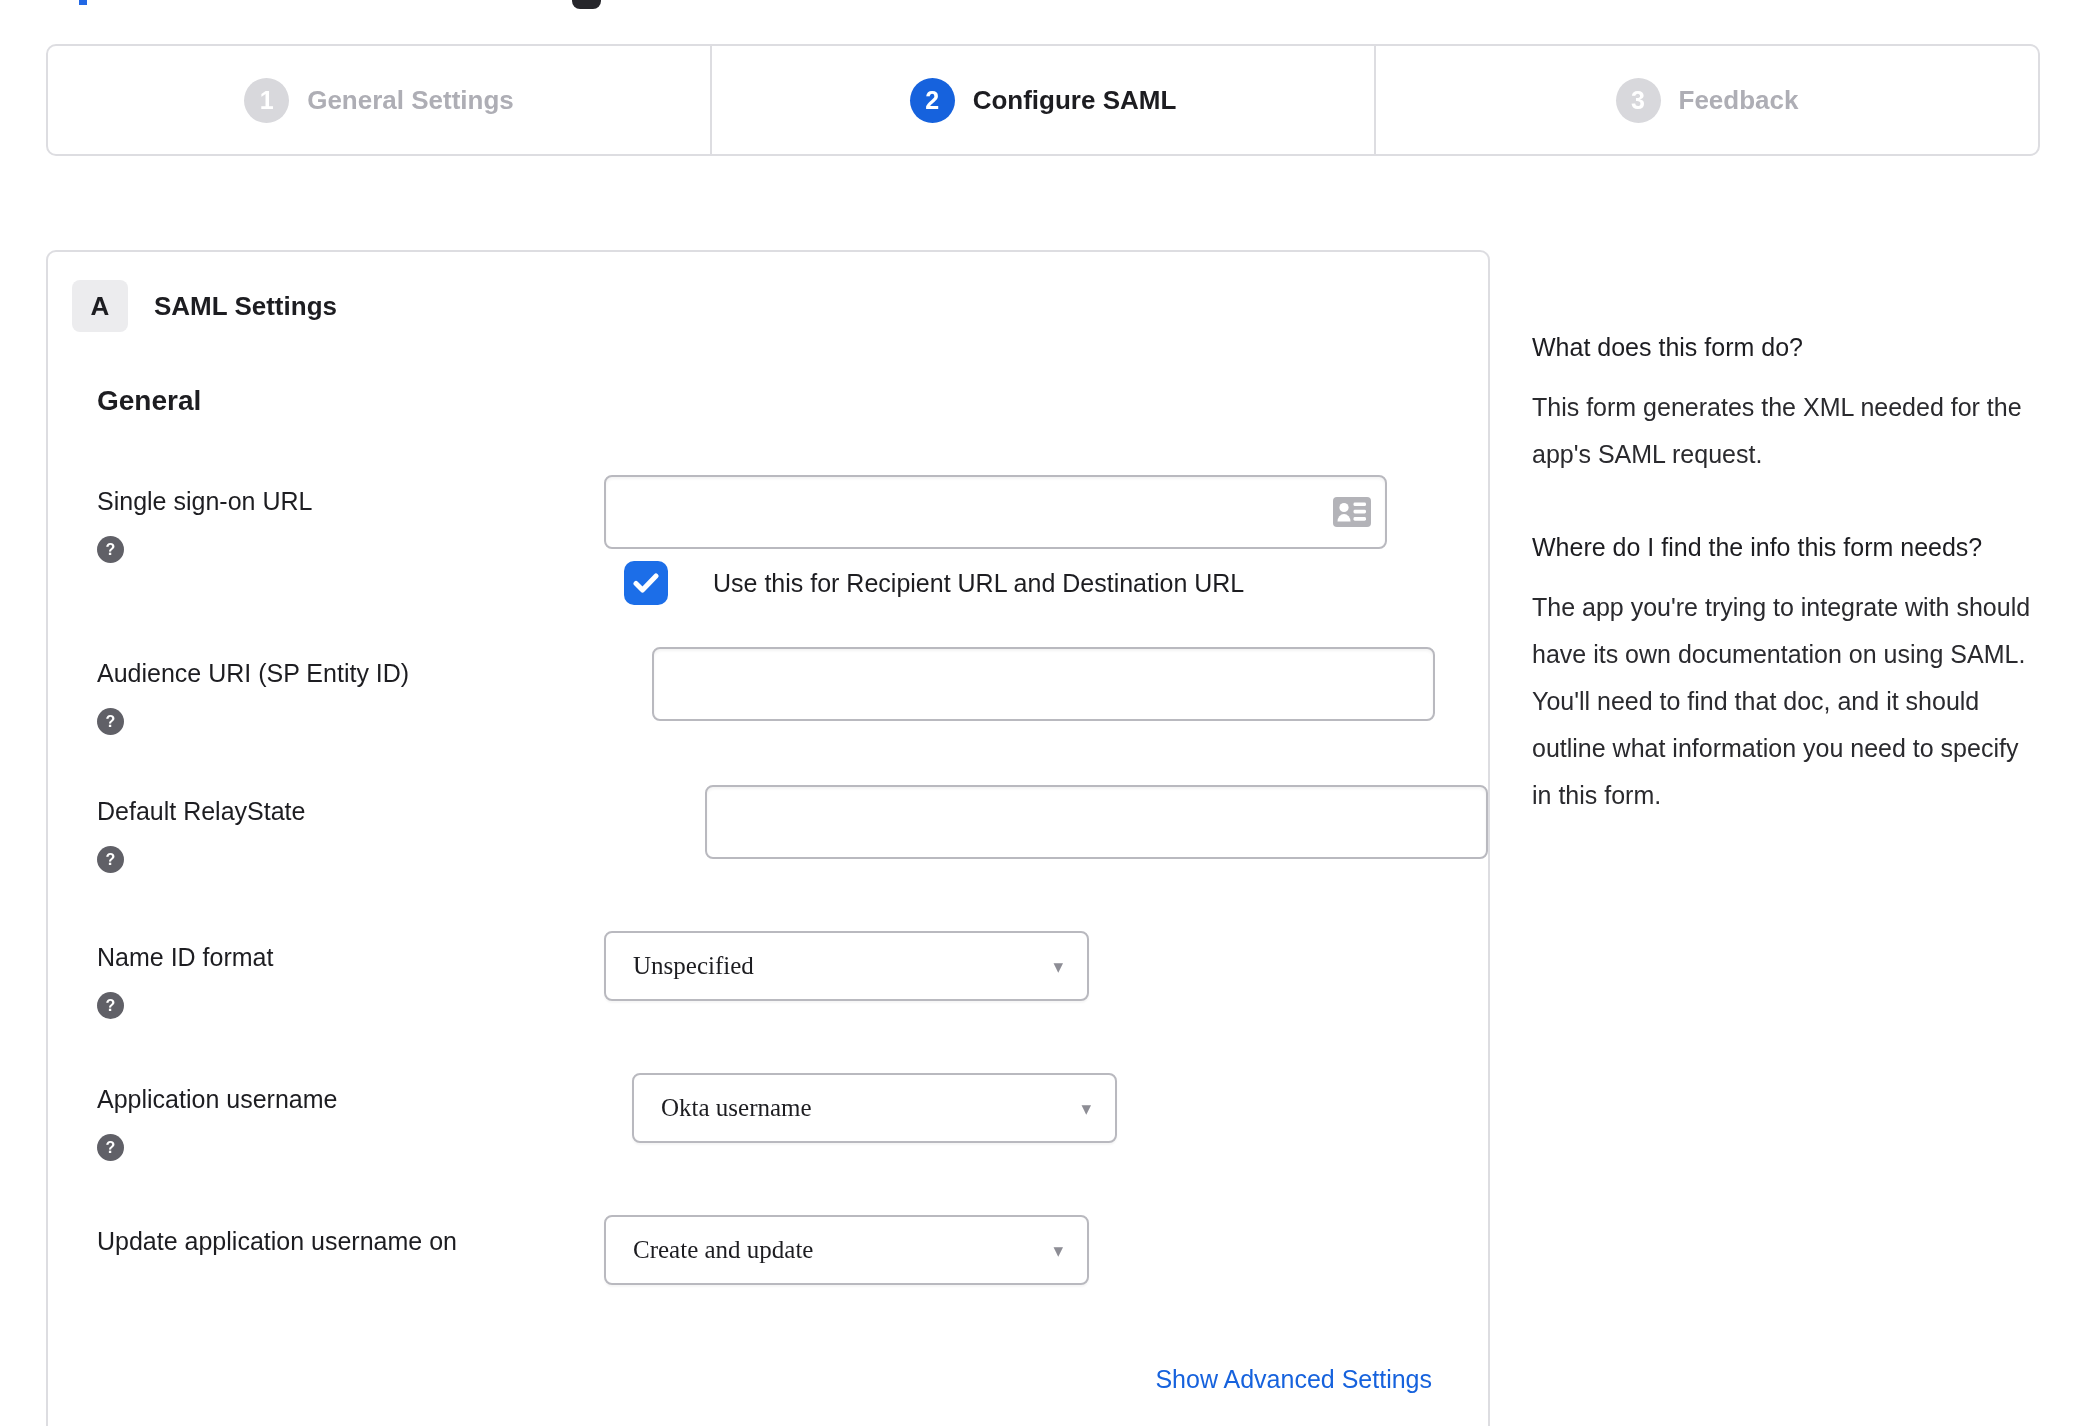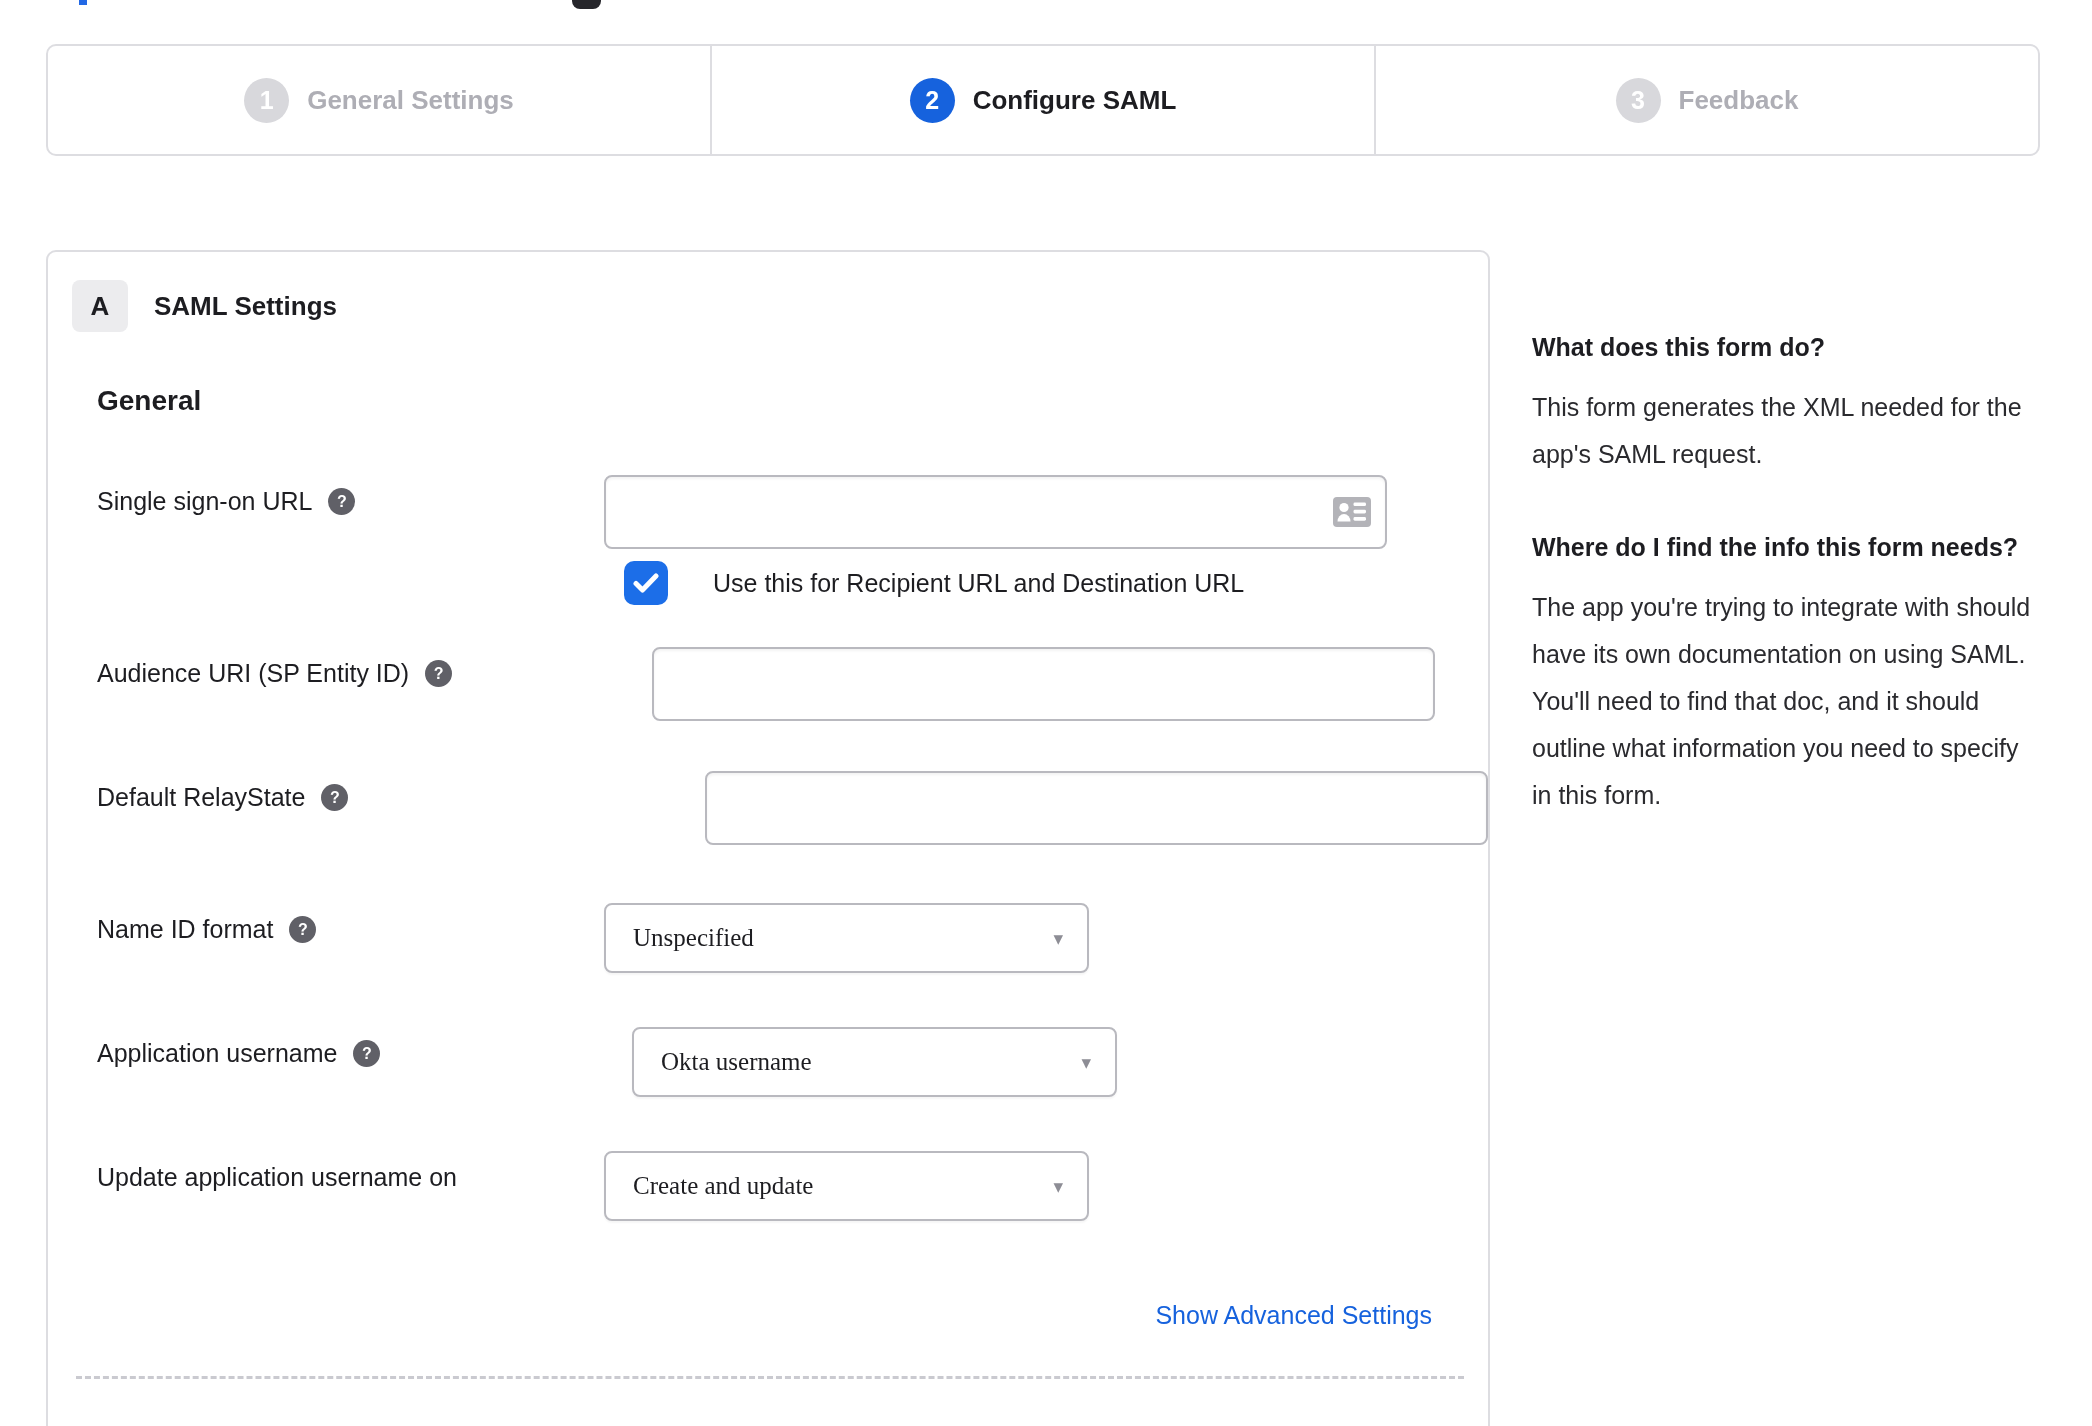--- a/index.html
+++ b/index.html
@@ -28,21 +28,21 @@
            border-radius:10px 10px 0 0; background:#fff; }
   .panel-header { display:flex; align-items:center; gap:26px; margin:28px 0 0 24px; }
   .badge { width:56px; height:52px; background:#ececee; border-radius:8px; display:flex;
            align-items:center; justify-content:center; font-size:26px; font-weight:700; }
   .panel-title { font-size:26px; font-weight:700; }
   .group-heading { margin:52px 0 0 49px; font-size:28px; font-weight:700; line-height:34px; }
 
   .form { margin-left:49px; }
   .row { display:flex; }
   .label-col { width:507px; padding:10px 24px 0 0; display:flex; gap:16px; align-items:flex-start;
-               font-size:25px; line-height:32px; }
+               font-size:25px; line-height:32px;flex-direction:column; }
   .help { width:27px; height:27px; min-width:27px; border-radius:50%; background:#606067; color:#fff;
           font-size:16px; font-weight:700; display:flex; align-items:center; justify-content:center;
           margin-top:3px; cursor:pointer; }
   .text-input { width:783px; height:74px; border:2px solid #b9b9bf; border-radius:8px; background:#fff;
                 font-size:25px; padding:0 70px 0 24px; font-family:"Liberation Sans", sans-serif;
                 box-shadow:inset 0 2px 3px rgba(0,0,0,0.05); outline:none; color:#1d1d21; }
   .input-wrap { position:relative; width:783px; }
   .card-icon { position:absolute; right:16px; top:50%; transform:translateY(-50%); cursor:pointer; line-height:0; }
 
   .checkbox-row { display:flex; align-items:center; gap:45px; margin-top:12px;padding-left:20px; }
@@ -63,21 +63,21 @@
   .mt-row4 { margin-top:58px; }
   .mt-row5 { margin-top:54px;gap:28px; }
   .mt-row6 { margin-top:54px; }
 
   .link-row { margin:80px 56px 0 0; text-align:right; }
   .adv-link { color:#1662dd; font-size:25px; font-weight:400; text-decoration:none; cursor:pointer; }
   .dashed-sep { margin:46px 24px 0 28px; border-top:3px dashed #cacad0; }
 
   
   .sidebar { width:505px; margin-left:42px; padding-top:78px; }
-  .sb-heading { font-size:25px; font-weight:700; line-height:38px; margin-bottom:18px; }
+  .sb-heading { font-size:25px; font-weight:400; line-height:38px; margin-bottom:18px; }
   .sb-para { font-size:25px; line-height:47px; color:#2a2a2e; margin-bottom:50px; }
 </style>
 </head>
 <body>
 
 <div class="frag-blue"></div>
 <div class="frag-dark"></div>
 
 <div class="stepper">
   <div class="step">

